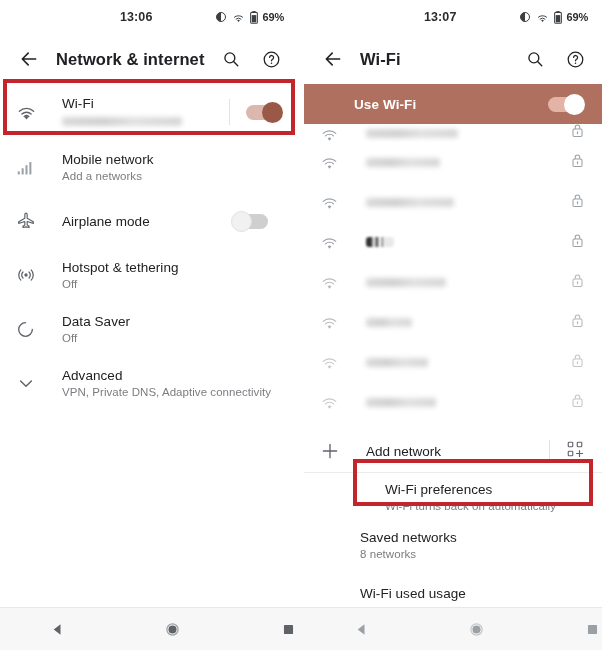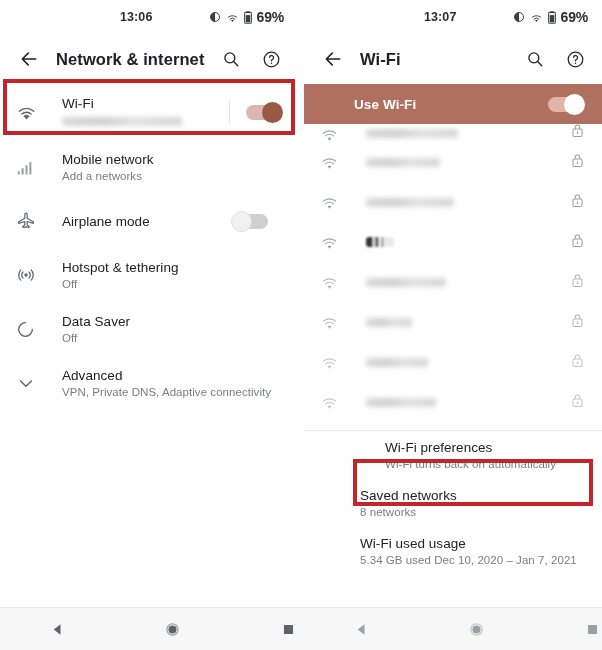--- a/index.html
+++ b/index.html
@@ -22,21 +22,21 @@
   .gap{position:absolute;top:0;left:298px;width:6px;height:650px;background:#ffffff;}
 
   
   .statusbar{
     height:34px;display:flex;align-items:center;
     padding:0 14px;box-sizing:border-box;
     color:#3c4043;
   }
   .status-time{font-size:12.5px;font-weight:600;letter-spacing:.1px;margin-left:106px;color:#2c2c2c;}
   .status-right{margin-left:auto;display:flex;align-items:center;gap:5px;}
-  .status-pct{font-size:14px;font-weight:700;color:#2c2c2c;letter-spacing:-.2px;}
+  .status-pct{font-size:11px;font-weight:700;color:#2c2c2c;letter-spacing:-.2px;}
   .ic{display:inline-block;line-height:0;}
 
   
   .appbar{
     height:50px;display:flex;align-items:center;
     padding:0 12px;box-sizing:border-box;
   }
   .appbar .back{width:34px;height:34px;display:flex;align-items:center;justify-content:center;cursor:pointer;}
   .appbar .title{
     font-size:16.5px;font-weight:700;color:#202124;
@@ -492,41 +492,57 @@
         <svg width="13" height="15" viewBox="0 0 16 20">
             <rect x="2" y="8" width="12" height="10" rx="1.6" fill="none" stroke="#c2c6c9" stroke-width="1.4"></rect>
             <path d="M5 8V5.6a3 3 0 016 0V8" fill="none" stroke="#c2c6c9" stroke-width="1.4"></path>
             <rect x="7.2" y="11" width="1.6" height="4" rx=".8" fill="#c2c6c9"></rect>
           </svg>
       </div>
     </div>
 
     <div class="spacer"></div>
 
+    <div class="addrow">
+      <div class="lead">
+        <svg width="20" height="20" viewBox="0 0 24 24">
+            <path d="M12 4v16M4 12h16" fill="none" stroke="#5f6368" stroke-width="1.6" stroke-linecap="round"></path>
+          </svg>
+      </div>
+      <div class="lbl">Add network</div>
+      <div class="sep"></div>
+      <div>
+        <svg width="18" height="18" viewBox="0 0 24 24">
+          <rect x="3" y="3" width="6" height="6" rx="1" fill="none" stroke="#5f6368" stroke-width="1.5"></rect>
+          <rect x="15" y="3" width="6" height="6" rx="1" fill="none" stroke="#5f6368" stroke-width="1.5"></rect>
+          <rect x="3" y="15" width="6" height="6" rx="1" fill="none" stroke="#5f6368" stroke-width="1.5"></rect>
+          <path d="M18 14v8M14 18h8" fill="none" stroke="#5f6368" stroke-width="1.6" stroke-linecap="round"></path>
+        </svg>
+      </div>
+    </div>
 
     <div class="hairline"></div>
 
     <div class="row" style="min-height:48px;padding-left:56px;">
       <div class="texts" style="padding-left:0;margin-left:25px;">
         <div class="t1">Wi-Fi preferences</div>
         <div class="t2">Wi-Fi turns back on automatically</div>
       </div>
     </div>
 
     <div class="row" style="min-height:48px;padding-left:56px;">
       <div class="texts" style="padding-left:0;">
         <div class="t1">Saved networks</div>
         <div class="t2">8 networks</div>
       </div>
     </div>
 
     <div class="row" style="min-height:48px;padding-left:56px;">
       <div class="texts" style="padding-left:0;">
         <div class="t1">Wi-Fi used usage</div>
-        <div class="t2">5.34 GB used Dec 10, 2020 – Jan 7, 2021</div>
       </div>
     </div>
 
   </div>
 
   <div class="navbar" style="left:0;right:304px;">
     <div class="nb">
       <svg width="15" height="15" viewBox="0 0 20 20">
           <path d="M14 3L5 10l9 7z" fill="#5f6368"></path>
         </svg>

